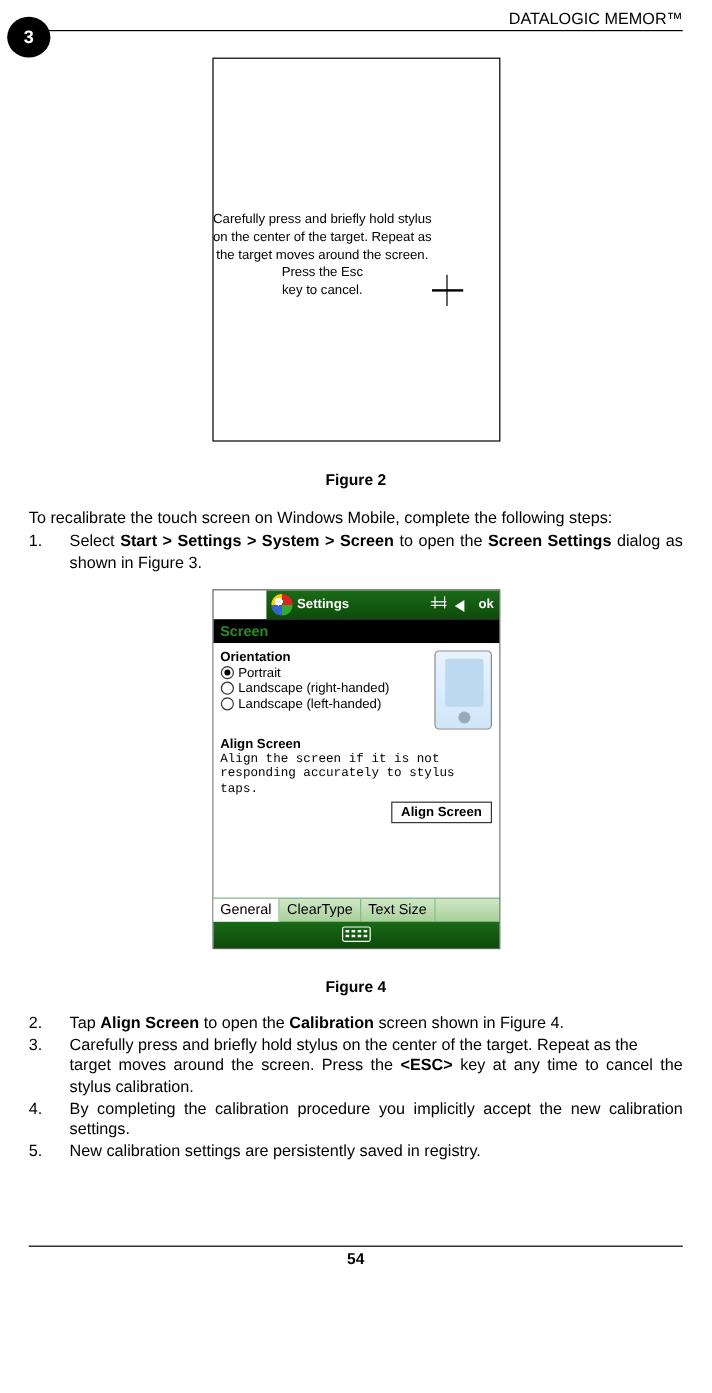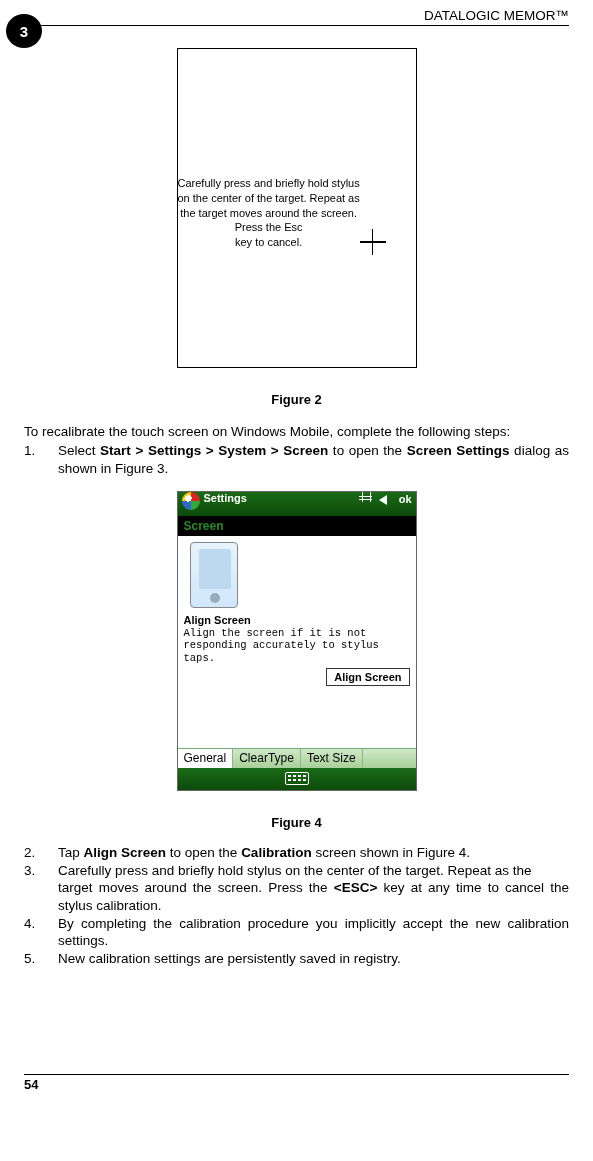--- a/index.html
+++ b/index.html
@@ -106,23 +106,24 @@
     border: 1px solid #666;
     font-family: Tahoma, sans-serif;
     font-size: 11px;
     color: #000;
   }
   .wm-titlebar {
     background: linear-gradient(#1a6b17, #0d4a0a);
     color: #fff;
     height: 24px;
     display: flex;
-    align-items: flex-start;
+    align-items: center;
     padding: 0 4px;
     gap: 4px;
+    margin-left: 44px;
   }
   .wm-flag {
     width: 18px; height: 18px;
     background: radial-gradient(circle at 35% 35%, #fff 0 20%, transparent 20%),
                 conic-gradient(#d22 0 25%, #3a3 0 50%, #36c 0 75%, #fc0 0 100%);
     border-radius: 50%;
   }
   .wm-title { font-weight: bold; flex: 1; }
   .wm-icons { display: flex; gap: 6px; align-items: center; }
   .wm-sig, .wm-vol { width: 14px; height: 14px; position: relative; }
@@ -219,22 +220,23 @@
       linear-gradient(#fff,#fff) 10px 0/3px 2px no-repeat,
       linear-gradient(#fff,#fff) 15px 0/3px 2px no-repeat,
       linear-gradient(#fff,#fff) 0 4px/3px 2px no-repeat,
       linear-gradient(#fff,#fff) 5px 4px/3px 2px no-repeat,
       linear-gradient(#fff,#fff) 10px 4px/3px 2px no-repeat,
       linear-gradient(#fff,#fff) 15px 4px/3px 2px no-repeat,
       linear-gradient(#fff,#fff) 4px 8px/11px 2px no-repeat;
   }
   .footer-line {
     border-top: 1px solid #000;
-    margin-top: 106px;
+    margin-top: 70px;
     padding-top: 2px;
+    text-align: center;
   }
   .page-num {
     font-weight: bold;
     font-size: 13px;
   }
 </style>
 </head>
 <body>
 
 <div class="header">
@@ -277,20 +279,35 @@
       <div class="wm-title">Settings</div>
       <div class="wm-icons">
         <div class="wm-sig"></div>
         <div class="wm-vol"></div>
         <div class="wm-ok">ok</div>
       </div>
     </div>
     <div class="wm-subtitle">Screen</div>
     <div class="wm-body">
       <div class="wm-flex">
+        <div class="wm-left">
+          <div class="wm-heading">Orientation</div>
+          <div class="wm-radio-row">
+            <span class="wm-radio selected"></span>
+            <span>Portrait</span>
+          </div>
+          <div class="wm-radio-row">
+            <span class="wm-radio"></span>
+            <span>Landscape (right-handed)</span>
+          </div>
+          <div class="wm-radio-row">
+            <span class="wm-radio"></span>
+            <span>Landscape (left-handed)</span>
+          </div>
+        </div>
         <div class="wm-thumb"></div>
       </div>
       <div class="wm-heading" style="margin-top:6px">Align Screen</div>
       <div class="wm-subtext">Align the screen if it is not responding accurately to stylus taps.</div>
       <button class="wm-button">Align Screen</button>
       <div style="clear:both"></div>
     </div>
     <div class="wm-tabs">
       <div class="wm-tab active">General</div>
       <div class="wm-tab">ClearType</div>

